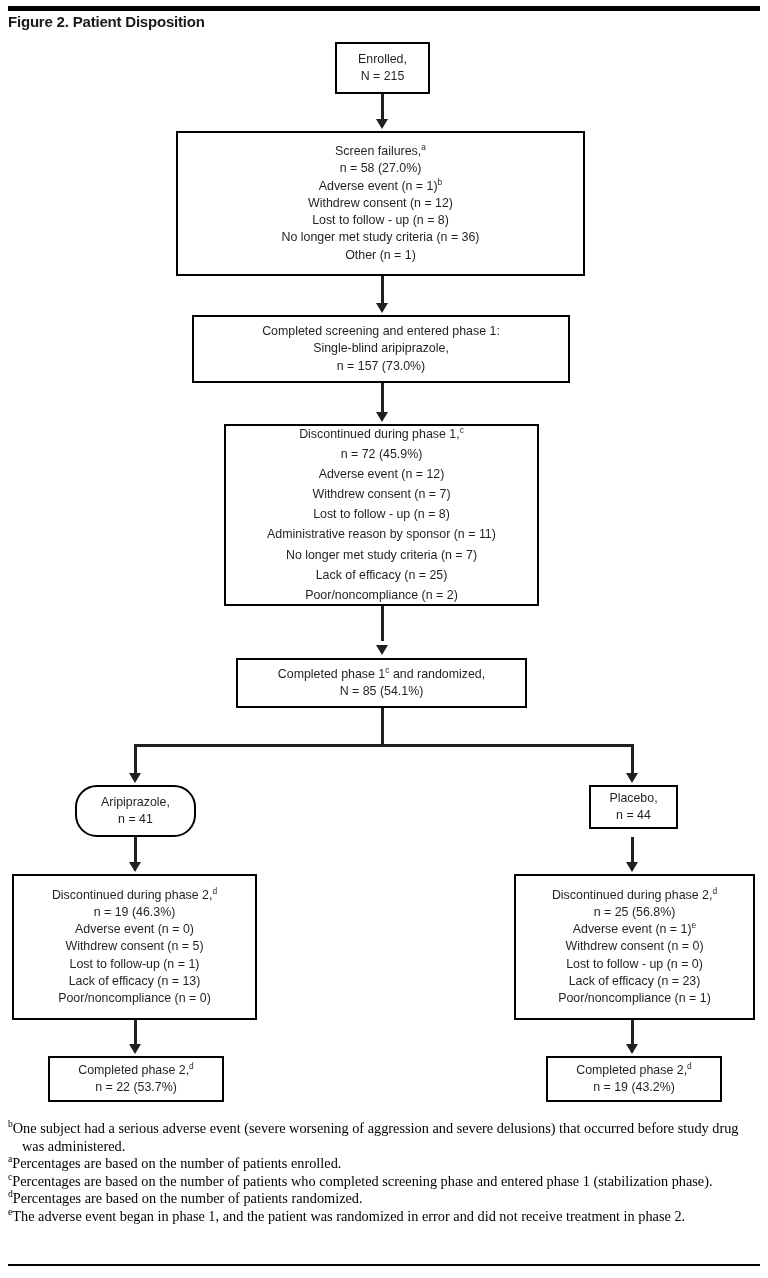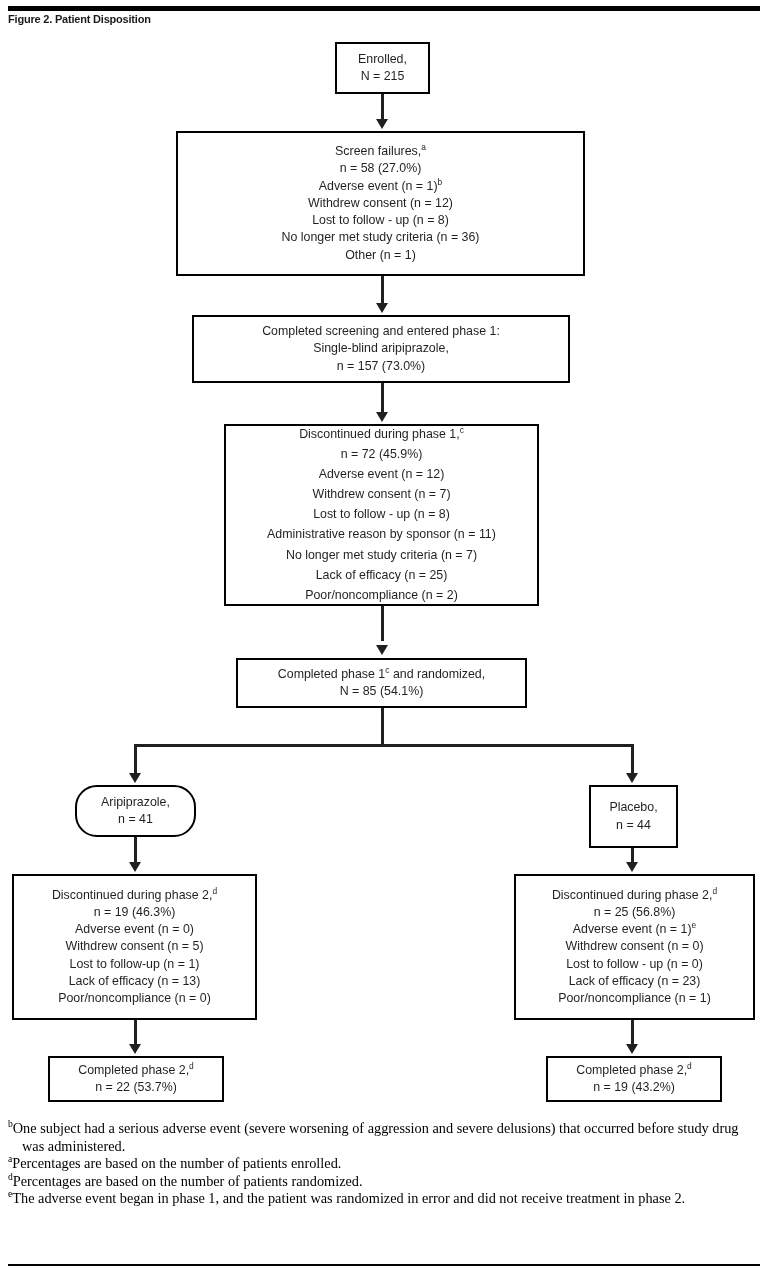--- a/index.html
+++ b/index.html
@@ -22,21 +22,21 @@
     left: 8px;
     top: 6px;
     width: 752px;
     height: 5px;
     background: #000000;
   }
   .fig-title {
     position: absolute;
     left: 8px;
     top: 13px;
-    font-size: 11px;
+    font-size: 15px;
     font-weight: bold;
     letter-spacing: -0.2px;
     color: #1a1a1a;
     white-space: nowrap;
   }
 
   
   #flow {
     position: absolute;
     left: 0;
@@ -177,21 +177,21 @@
   <div class="vline" style="left:631px; top:744px; height:30px;"></div>
   <div class="arrow" style="left:626px; top:773px;"></div>
 
   <div class="node" style="left:75px; top:785px; width:121px; height:52px;border-radius:22px;">
     <span class="ln">Aripiprazole,</span>
     <span class="ln">n = 41</span>
   </div>
   <div class="vline" style="left:134px; top:837px; height:26px;"></div>
   <div class="arrow" style="left:129px; top:862px;"></div>
 
-  <div class="node" style="left:589px; top:785px; width:89px; height:63px;">
+  <div class="node" style="left:589px; top:785px; width:89px; height:44px;">
     <span class="ln">Placebo,</span>
     <span class="ln">n = 44</span>
   </div>
   <div class="vline" style="left:631px; top:837px; height:26px;"></div>
   <div class="arrow" style="left:626px; top:862px;"></div>
 
   <div class="node" style="left:12px; top:874px; width:245px; height:146px;">
     <span class="ln">Discontinued during phase 2,<sup>d</sup></span>
     <span class="ln">n = 19 (46.3%)</span>
     <span class="ln">Adverse event (n = 0)</span>
@@ -223,16 +223,17 @@
   <div class="node" style="left:546px; top:1056px; width:176px; height:46px;">
     <span class="ln">Completed phase 2,<sup>d</sup></span>
     <span class="ln">n = 19 (43.2%)</span>
   </div>
 
 </div>
 
 <div id="footnotes">
   <p class="fn"><sup>b</sup>One subject had a serious adverse event (severe worsening of aggression and severe delusions) that occurred before study drug was administered.</p>
   <p class="fn"><sup>a</sup>Percentages are based on the number of patients enrolled.</p>
+  <p class="fn"><sup>c</sup>Percentages are based on the number of patients who completed screening phase and entered phase 1 (stabilization phase).</p>
   <p class="fn"><sup>d</sup>Percentages are based on the number of patients randomized.</p>
   <p class="fn"><sup>e</sup>The adverse event began in phase 1, and the patient was randomized in error and did not receive treatment in phase 2.</p>
 </div>
 <div class="bottom-rule"></div>
 
 </body></html>

